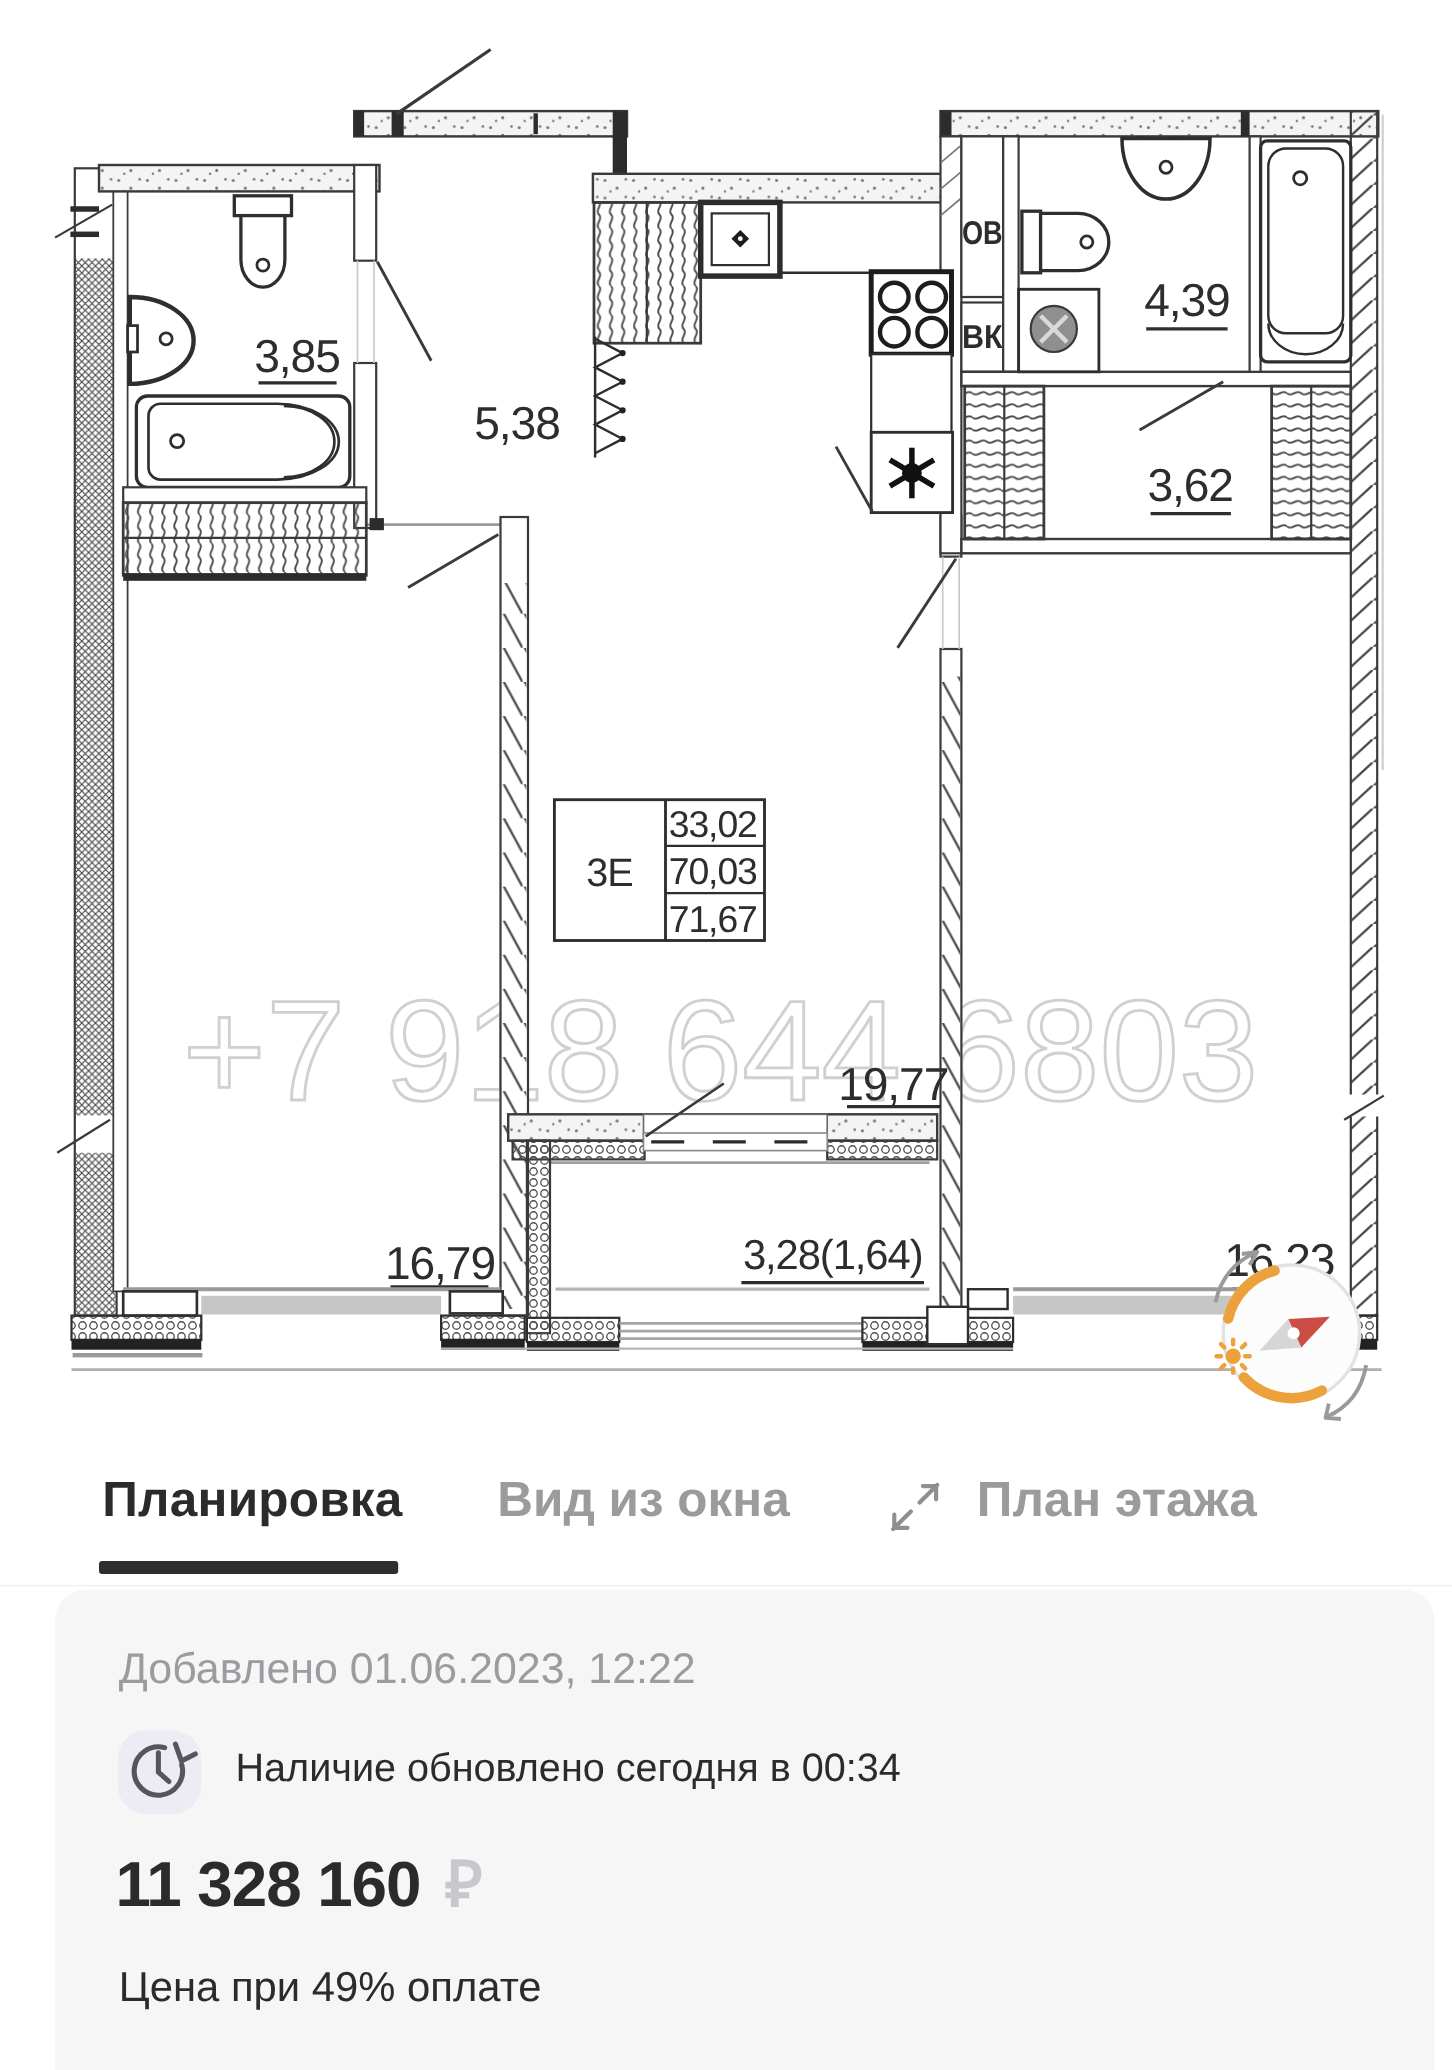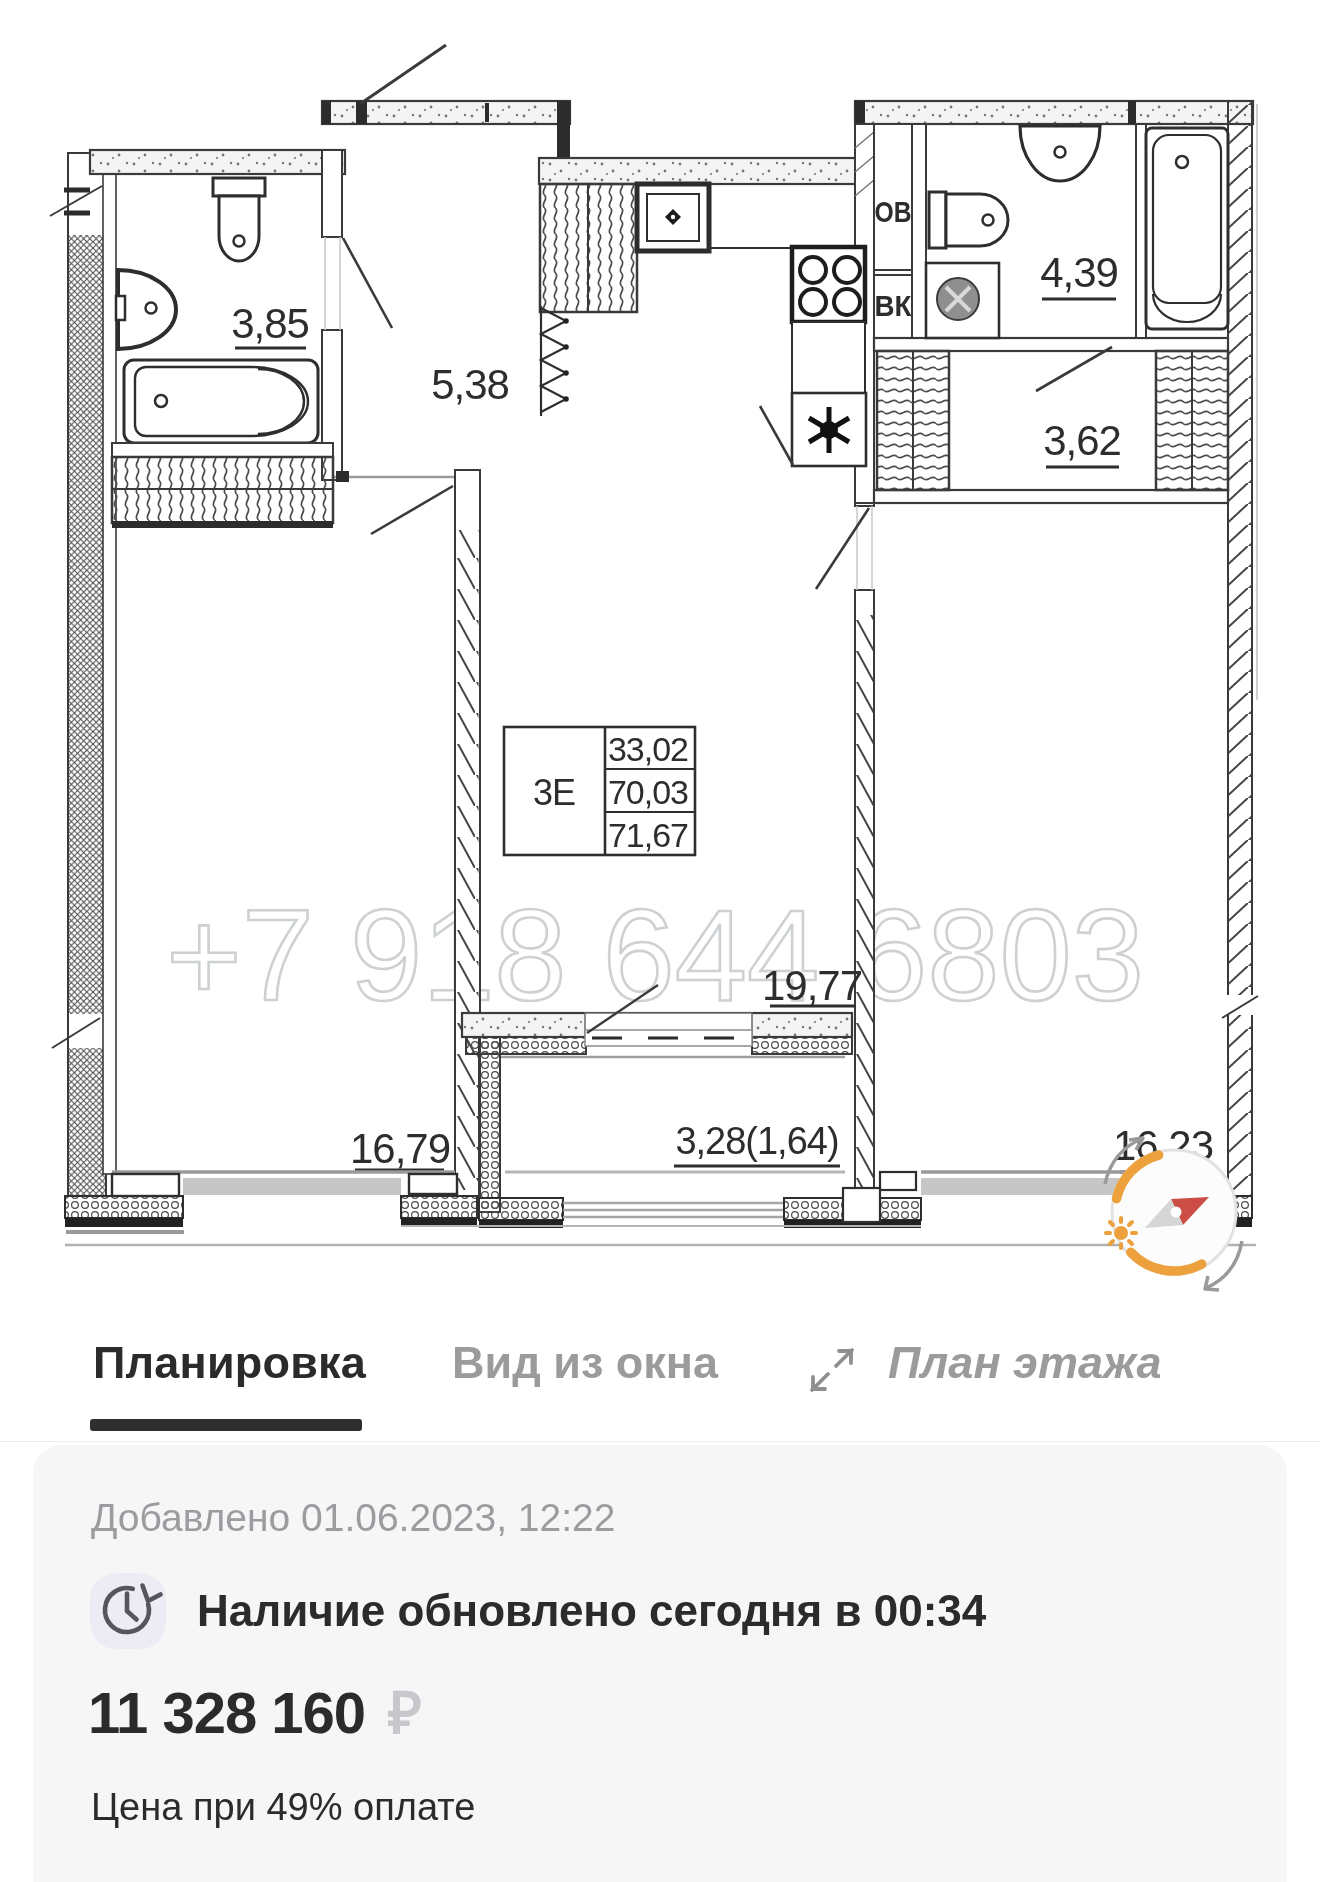--- a/index.html
+++ b/index.html
@@ -2,26 +2,26 @@
 <html><head>
 <meta charset="utf-8">
 <style>
   html,body{margin:0;padding:0;background:#fff;}
   body{width:1320px;height:1882px;position:relative;font-family:"Liberation Sans",sans-serif;overflow:hidden;-webkit-font-smoothing:antialiased;}
   #plan{position:absolute;left:0;top:0;}
   .tabs{position:absolute;left:0;top:1330px;width:1280px;height:112px;background:#fff;}
   .tab1{position:absolute;left:93px;top:7px;font-size:45px;font-weight:700;color:#2b2b2b;letter-spacing:0.2px;}
   .tab1bar{position:absolute;left:90px;top:89px;width:272px;height:12px;background:#2e2e2e;border-radius:3px;}
   .tab2{position:absolute;left:452px;top:7px;font-size:45px;font-weight:700;color:#9b9b9b;}
-  .tab3{position:absolute;left:888px;top:7px;font-size:45px;font-weight:700;color:#9b9b9b;font-style:italic;}
+  .tab3{position:absolute;left:888px;top:7px;font-size:45px;font-weight:700;color:#9b9b9b;}
   .sep{position:absolute;left:0;top:111px;width:1320px;height:1px;background:#ededed;}
-  .card{position:absolute;left:33px;top:1445px;width:1254px;height:437px;background:#f6f6f7;border-radius:28px 28px 0 0;}
+  .card{position:absolute;left:50px;top:1445px;width:1254px;height:437px;background:#f6f6f7;border-radius:28px 28px 0 0;}
   .added{position:absolute;left:58px;top:51px;font-size:39px;color:#9b9ba0;}
   .clockbg{position:absolute;left:57px;top:128px;width:76px;height:76px;border-radius:26px;background:#edecf5;}
-  .avail{position:absolute;left:164px;top:141px;font-size:44px;font-weight:700;color:#2b2b2b;}
+  .avail{position:absolute;left:164px;top:141px;font-size:36px;font-weight:400;color:#2b2b2b;}
   .price{position:absolute;left:55px;top:226px;font-size:58px;font-weight:800;color:#2b2b2b;letter-spacing:-1px;}
   .rub{color:#c7c7cc;font-weight:700;margin-left:8px;}
   .pnote{position:absolute;left:58px;top:341px;font-size:38px;font-weight:400;color:#2b2b2b;}
 </style>
 </head>
 <body>
 
 <svg id="plan" width="1320" height="1320" viewBox="0 0 1320 1320">
   <defs>
     <pattern id="cross" width="6.2" height="6.2" patternUnits="userSpaceOnUse">

